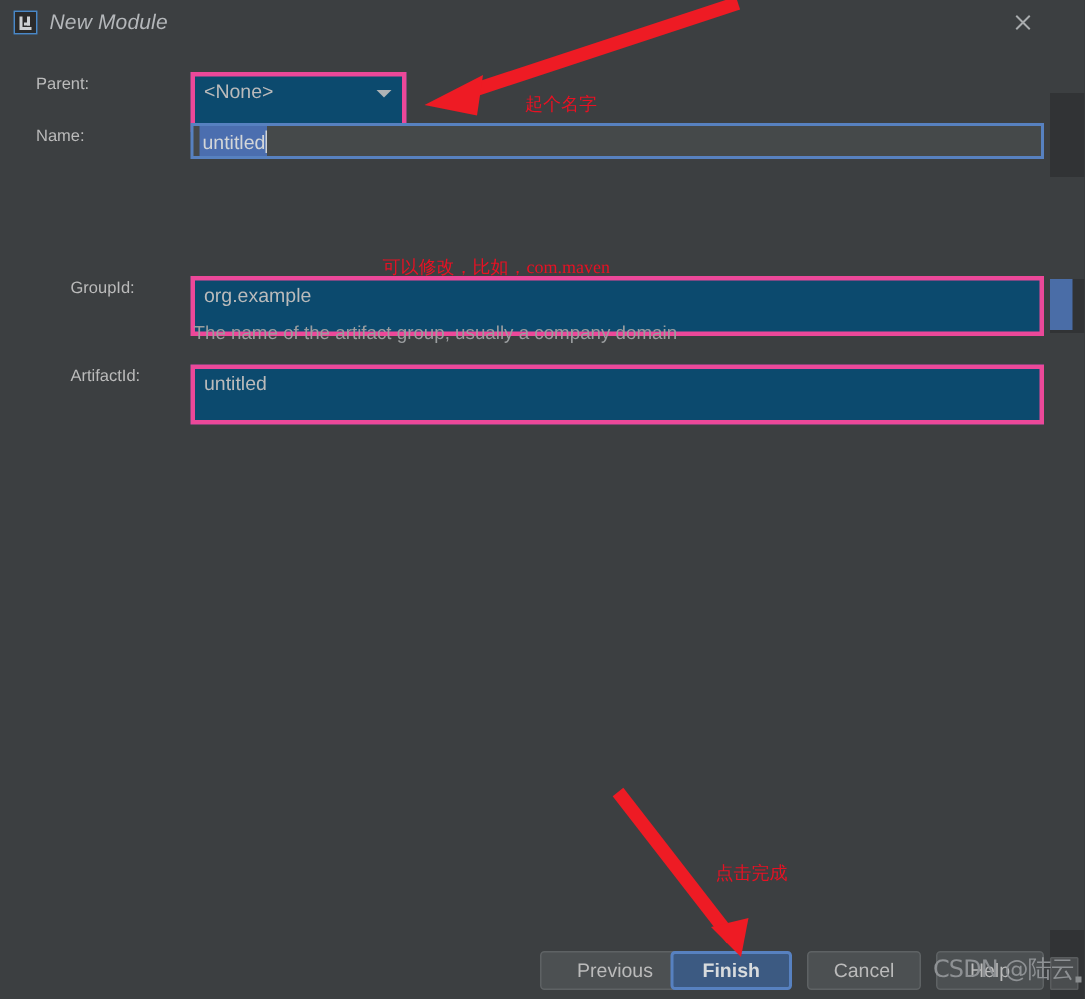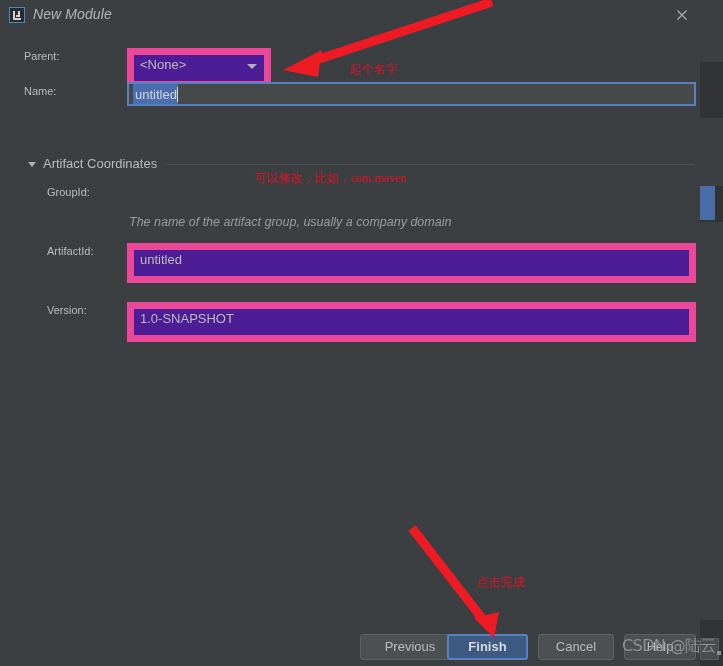--- a/index.html
+++ b/index.html
@@ -156,22 +156,22 @@
   }
   .row-label.indent {
     left: 47px;
     text-align: right;
   }
 
   .field {
     position: absolute;
     box-sizing: border-box;
     height: 40px;
-    background: #4c1d95;
-    border: 7px solid #ec4899;
+    background: #0c4a6e;
+    border: 3px solid #ec4899;
     font-size: 13px;
     color: #bbbbbb;
     line-height: 20px;
     padding-left: 6px;
     white-space: nowrap;
     overflow: hidden;
   }
 
   
   #parent-combo {
@@ -267,21 +267,20 @@
     height: 1px;
     background: #4f5254;
   }
 
   .hint {
     position: absolute;
     left: 129px;
     font-size: 12.5px;
     color: #9a9d9f;
     white-space: nowrap;
-    font-style: italic;
   }
 
   #group-field   { left: 127px; top: 0; width: 569px; }
   #artifact-field{ left: 127px; top: 0; width: 569px; }
   #version-field { left: 127px; top: 0; width: 569px; }
 
   
   .btn {
     position: absolute;
     box-sizing: border-box;
@@ -377,44 +376,36 @@
   </div>
 
   <div class="row" style="top:82px;">
     <div class="row-label" style="top:3px;">Name:</div>
     <div class="field" id="name-field">
       <span id="name-sel">untitled</span><span id="name-caret"></span>
     </div>
   </div>
 
 
-  <div id="artifact-header" style="top:155px;">
-    <span id="artifact-twisty"></span>
-    <span id="artifact-title">Artifact Coordinates</span>
-    <span id="artifact-rule"></span>
-  </div>
 
   <div class="row" style="top:184px;">
     <div class="row-label indent">GroupId:</div>
+    <div class="field" id="group-field">
+      <span>org.example</span>
+    </div>
   </div>
   <div class="hint" style="top:215px;">The name of the artifact group, usually a company domain</div>
 
   <div class="row" style="top:243px;">
     <div class="row-label indent">ArtifactId:</div>
     <div class="field" id="artifact-field">
       <span>untitled</span>
     </div>
   </div>
 
-  <div class="row" style="top:302px;">
-    <div class="row-label indent">Version:</div>
-    <div class="field" id="version-field">
-      <span>1.0-SNAPSHOT</span>
-    </div>
-  </div>
 
   <div class="row" style="top:634px;height:26px;">
     <div class="btn" id="btn-previous">Previous</div>
     <div class="btn" id="btn-cancel">Cancel</div>
     <div class="btn primary" id="btn-finish">Finish</div>
     <div class="btn" id="btn-help">Help</div>
   </div>
 
 </div>
 

